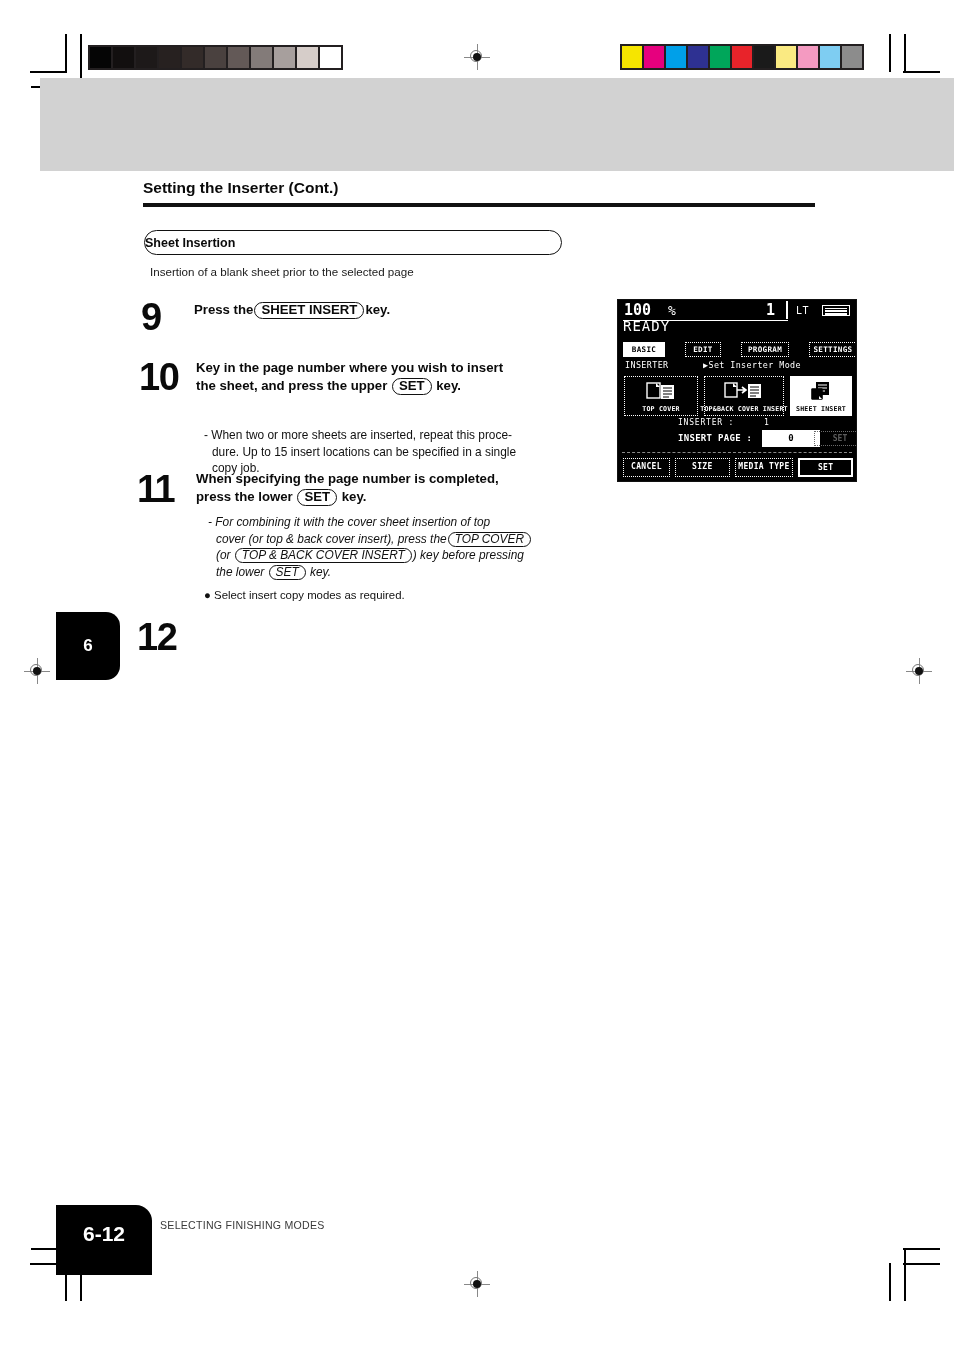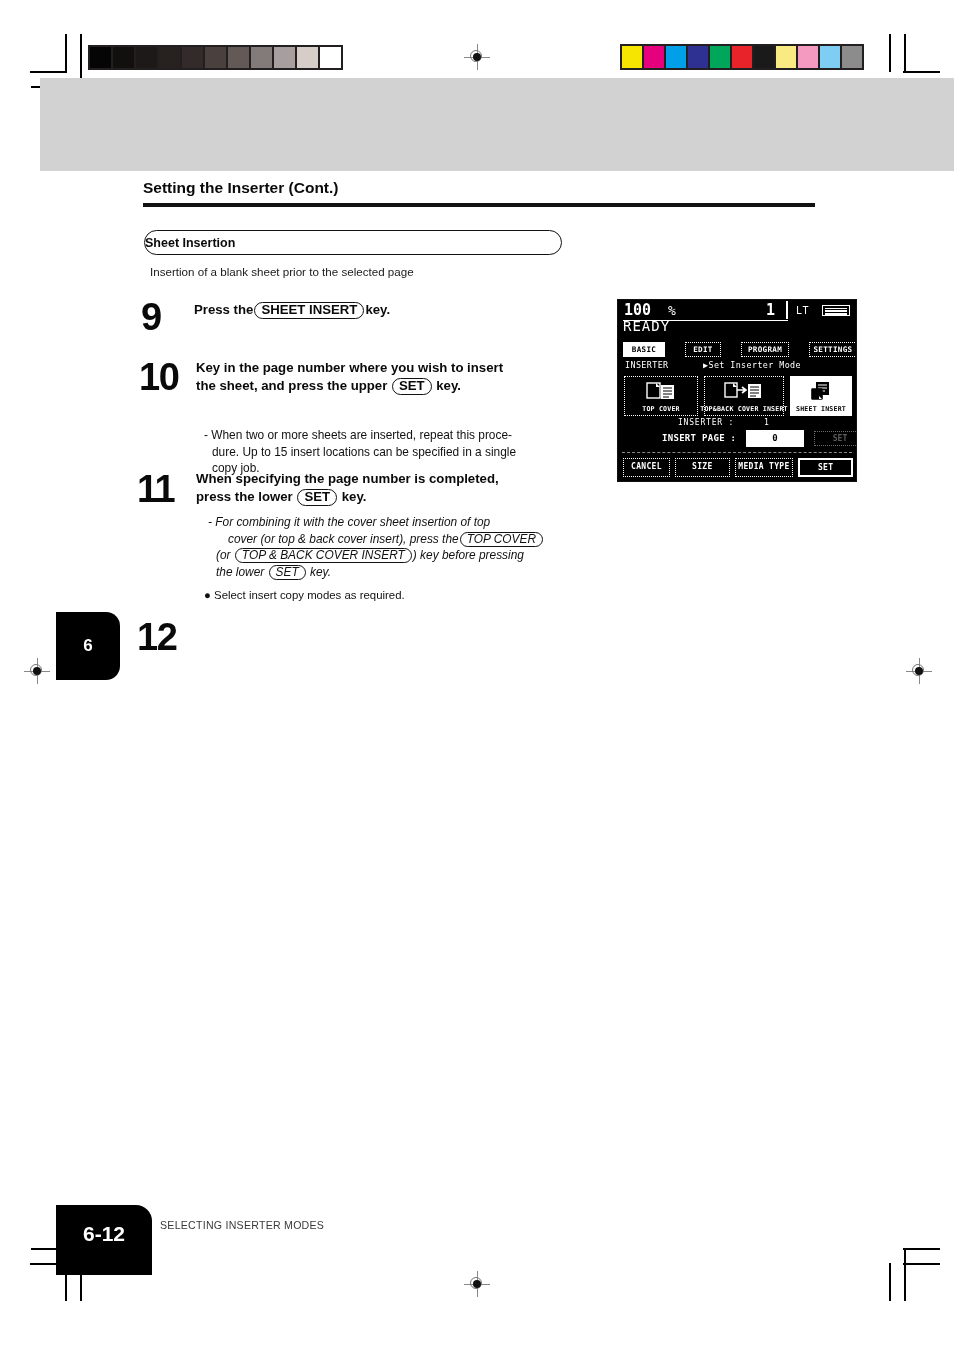--- a/index.html
+++ b/index.html
@@ -113,21 +113,21 @@
   .mode.m1{left:0;width:74px;}
   .mode.m2{left:80px;width:80px;}
   .mode.m3{left:166px;width:62px;background:#fff;}
   .mode .mlabel{font-size:6.6px;font-weight:bold;letter-spacing:.2px;padding-bottom:2px;white-space:nowrap;}
   .mode.m3 .mlabel{color:#000;}
   .mode .ico{flex:1;display:flex;align-items:center;justify-content:center;}
 
   .inserter-line{position:absolute;left:60px;top:118px;font-size:8px;letter-spacing:.8px;}
   .inserter-val{position:absolute;left:146px;top:118px;font-size:8px;}
 
-  .pagebox{position:absolute;left:40px;top:130px;width:146px;height:17px;background:#a16207;display:flex;align-items:flex-start;}
+  .pagebox{position:absolute;left:56px;top:130px;width:146px;height:17px;background:#a16207;display:flex;align-items:flex-start;}
   .pagebox .plab{background:#000;color:#fff;font-size:9px;font-weight:bold;padding:0 4px;letter-spacing:.3px;line-height:17px;flex:1;}
   .pagebox .pval{background:#fff;color:#000;font-size:9px;font-weight:bold;width:58px;text-align:center;border-left:1.5px solid #000;line-height:17px;}
   .setghost{
     position:absolute;left:196px;top:131px;width:52px;height:15px;border:1.2px dotted #6a6a6a;
     box-sizing:border-box;color:#5c5c5c;font-size:8px;font-weight:bold;text-align:center;line-height:13px;
   }
   .dashline{position:absolute;left:4px;top:152px;width:230px;border-top:1px dashed #8a8a8a;}
 
   .btnrow{position:absolute;left:5px;top:158px;width:230px;display:flex;gap:5px;}
   .lbtn{
@@ -240,21 +240,21 @@
     <span style="margin-left:8px;display:inline-block;">copy job.</span>
   </div>
 
   <div class="stepnum" style="left:137px;top:470px;">11</div>
   <div class="steptxt" style="left:196px;top:470px;width:372px;">
     <span>When specifying the page number is completed,</span><br>
     <span>press the  lower</span> <span class="keycap">SET</span> <span>key.</span>
   </div>
   <div class="subtxt" style="left:208px;top:514px;width:362px;font-style:italic;">
     <span>- For combining it with the cover sheet insertion of top</span><br>
-    <span style="margin-left:20px;display:inline-block;">
+    <span style="margin-left:8px;display:inline-block;">
       <span>cover (or top &amp; back cover insert), press the</span><span class="keycap thin">TOP COVER</span>
     </span><br>
     <span style="margin-left:8px;display:inline-block;">
       <span>(or</span> <span class="keycap thin">TOP &amp; BACK COVER INSERT</span><span>) key before pressing</span>
     </span><br>
     <span style="margin-left:8px;display:inline-block;">
       <span>the lower</span> <span class="keycap thin">SET</span> <span>key.</span>
     </span>
   </div>
   <div class="subtxt bullet" style="left:204px;top:588px;width:360px;">
@@ -263,21 +263,21 @@
   </div>
 
   <div class="stepnum" style="left:137px;top:618px;">12</div>
 
   <div class="sidetab">
     <span>6</span>
   </div>
   <div class="folio">
     <span>6-12</span>
   </div>
-  <div class="footer-text">SELECTING INSERTER MODES</div>
+  <div class="footer-text">SELECTING FINISHING MODES</div>
 
   <div class="lcd">
 
     <div class="lcd-top">
       <span class="lcd-ratio">100</span>
       <span class="lcd-pct">%</span>
       <span class="lcd-copies">1</span>
       <span class="lcd-vline"></span>
       <span class="lcd-paper">LT</span>
       <span class="lcd-tray">

